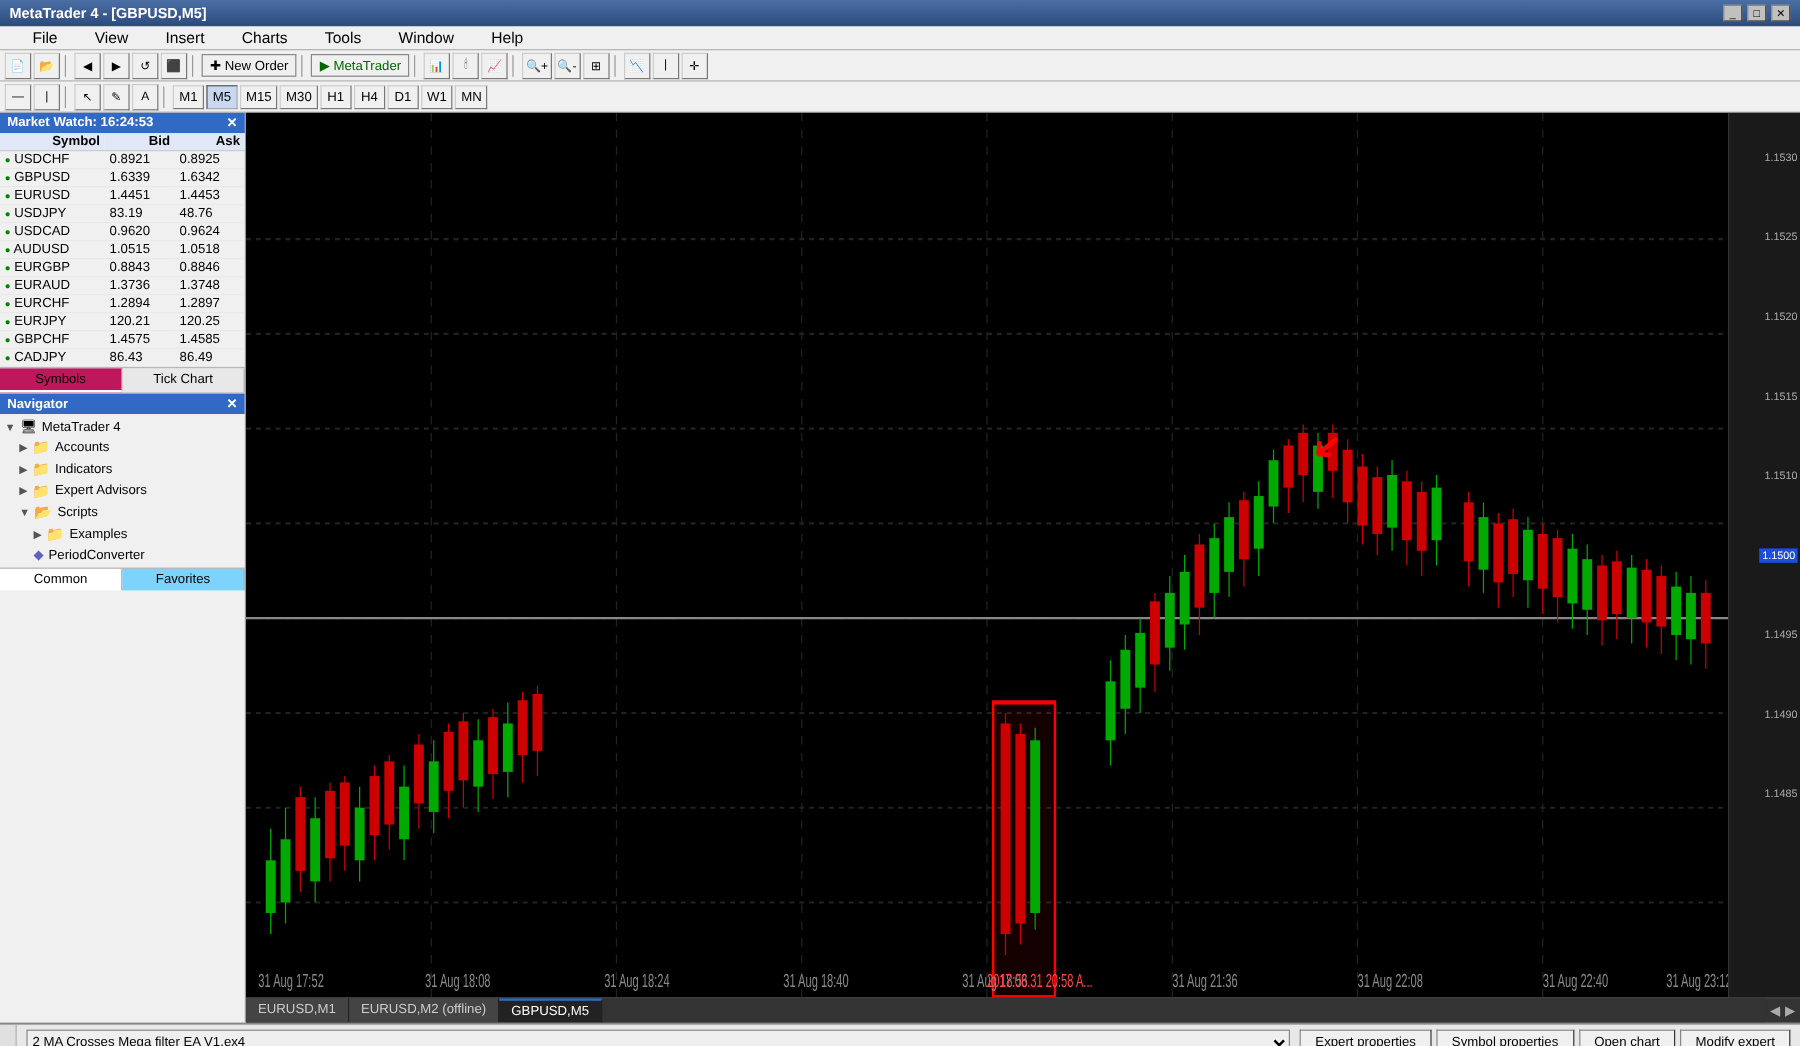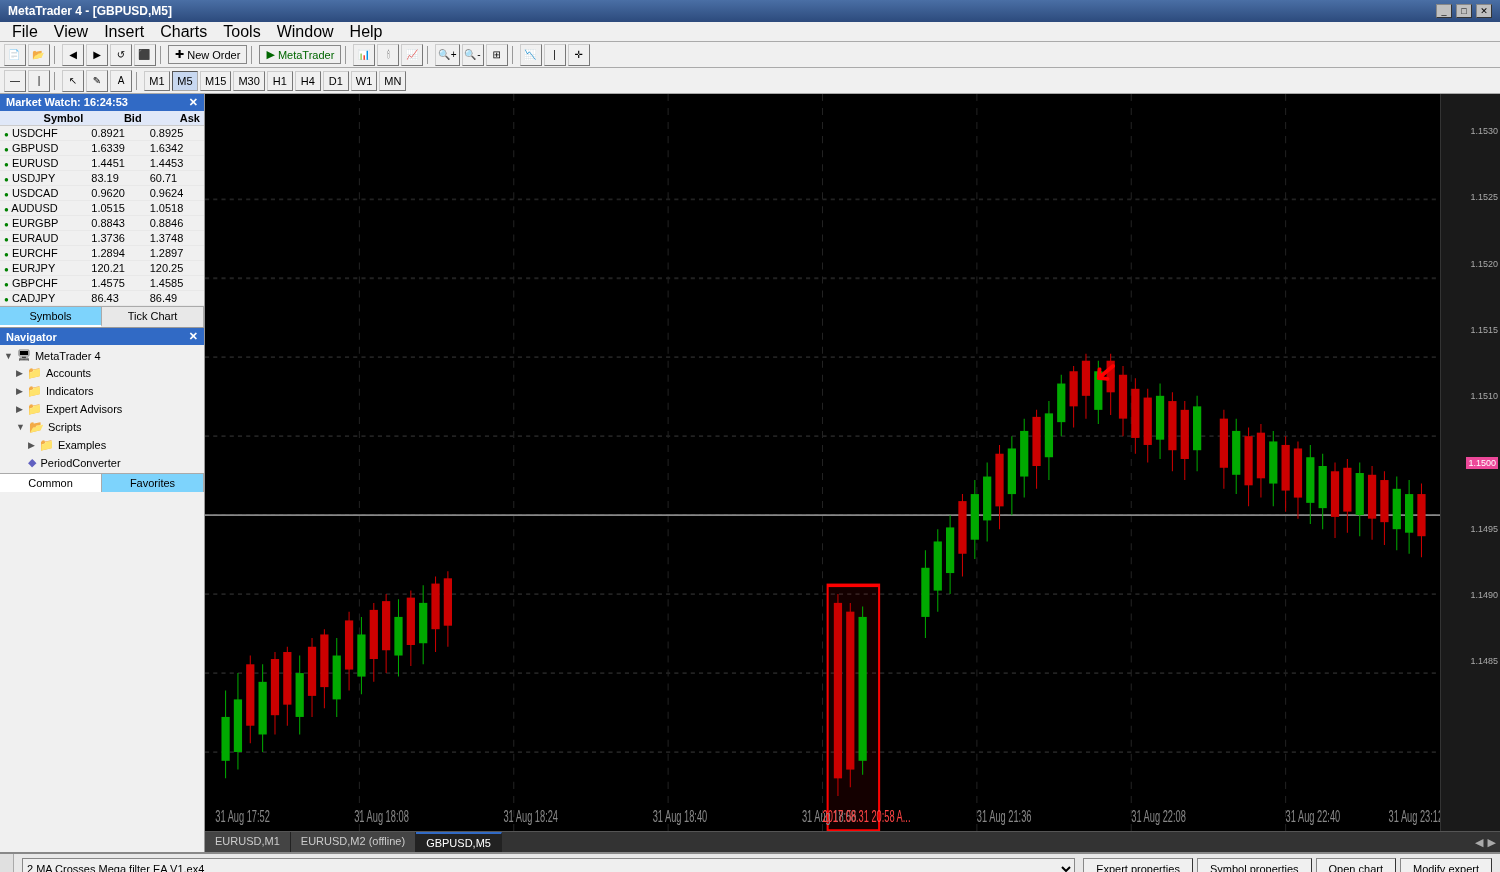--- a/index.html
+++ b/index.html
@@ -6,21 +6,21 @@
     body { font-family: 'Segoe UI', Tahoma, Arial, sans-serif; font-size: 11px; background: #c0c0c0; width: 1500px; height: 872px; overflow: hidden; user-select: none; }
 
     
     #title-bar { background: linear-gradient(to bottom, #4a6fa5, #2c4a7c); color: white; height: 22px; display: flex; align-items: center; padding: 0 8px; justify-content: space-between; }
     #title-bar .title { font-size: 12px; font-weight: bold; }
     #title-bar .controls { display: flex; gap: 4px; }
     #title-bar .ctrl-btn { width: 16px; height: 14px; background: #c0c0c0; border: 1px outset #888; font-size: 9px; display: flex; align-items: center; justify-content: center; cursor: pointer; color: #000; }
 
     
     #menu-bar { background: #f0f0f0; height: 20px; display: flex; align-items: center; padding: 0 4px; border-bottom: 1px solid #aaa; }
-    .menu-item { padding: 2px 8px; font-size: 16px; cursor: pointer; }
+    .menu-item { padding: 2px 8px; font-size: 13px; cursor: pointer; margin-left: 15px; }
 
     
     #toolbar1 { background: #f0f0f0; height: 26px; display: flex; align-items: center; padding: 0 4px; border-bottom: 1px solid #aaa; gap: 2px; }
     .tb-btn { height: 22px; min-width: 22px; background: #f0f0f0; border: 1px outset #ccc; display: flex; align-items: center; justify-content: center; cursor: pointer; font-size: 10px; padding: 0 2px; }
     .tb-sep { width: 4px; border-left: 1px solid #999; height: 18px; margin: 0 2px; }
     .tb-btn-new-order { background: #f0f0f0; border: 1px solid #888; padding: 2px 6px; display: flex; align-items: center; gap: 3px; cursor: pointer; font-size: 11px; }
     .tb-btn-autotrading { background: #f0f0f0; border: 1px solid #888; padding: 2px 6px; display: flex; align-items: center; gap: 3px; cursor: pointer; font-size: 11px; color: #006600; }
 
     
     #toolbar2 { background: #f0f0f0; height: 26px; display: flex; align-items: center; padding: 0 4px; border-bottom: 1px solid #aaa; gap: 2px; }
@@ -34,21 +34,21 @@
     #left-panel { width: 205px; background: #f0f0f0; border-right: 1px solid #999; display: flex; flex-direction: column; }
 
     
     #market-watch { flex: 0 0 auto; border-bottom: 1px solid #999; }
     #market-watch-header { background: #316ac5; color: white; padding: 2px 6px; font-size: 11px; font-weight: bold; display: flex; justify-content: space-between; }
     .mw-table { width: 100%; border-collapse: collapse; font-size: 11px; }
     .mw-table th { background: #e0e8f8; padding: 1px 4px; text-align: right; border-bottom: 1px solid #ccc; }
     .mw-table td { padding: 1px 4px; border-bottom: 1px solid #e8e8e8; }
     #mw-tabs { display: flex; border-top: 1px solid #aaa; }
     .mw-tab { flex: 1; text-align: center; padding: 3px; background: #e8e8e8; border-right: 1px solid #aaa; cursor: pointer; font-size: 11px; }
-    .mw-tab.active { background: #7dd3fc; border-bottom: 2px solid white; }
+    .mw-tab.active { background: #be185d; border-bottom: 2px solid white; }
 
     
     #navigator { flex: 1; overflow: auto; }
     #navigator-header { background: #316ac5; color: white; padding: 2px 6px; font-size: 11px; font-weight: bold; display: flex; justify-content: space-between; align-items: center; }
     .nav-tree { padding: 2px 0; }
     .nav-item { padding: 2px 4px; cursor: pointer; display: flex; align-items: center; gap: 4px; font-size: 11px; }
     .nav-item.indent1 { padding-left: 16px; }
     .nav-item.indent2 { padding-left: 28px; }
     .nav-arrow { font-size: 9px; color: #555; }
     .nav-icon-folder { color: #f0c040; font-size: 12px; }
@@ -183,21 +183,21 @@
     <td>1.6342</td>
   </tr>
             <tr>
     <td><span style="color:green;font-size:8px;">●</span> EURUSD</td>
     <td>1.4451</td>
     <td>1.4453</td>
   </tr>
             <tr>
     <td><span style="color:green;font-size:8px;">●</span> USDJPY</td>
     <td>83.19</td>
-    <td>60.71</td>
+    <td>48.76</td>
   </tr>
             <tr>
     <td><span style="color:green;font-size:8px;">●</span> USDCAD</td>
     <td>0.9620</td>
     <td>0.9624</td>
   </tr>
             <tr>
     <td><span style="color:green;font-size:8px;">●</span> AUDUSD</td>
     <td>1.0515</td>
     <td>1.0518</td>
@@ -513,21 +513,21 @@
         <text x="1050" y="415" fill="#888" font-size="9" font-family="Arial">31 Aug 22:40</text>
         <text x="1150" y="415" fill="#888" font-size="9" font-family="Arial">31 Aug 23:12</text>
       </svg>
 
       <div id="price-axis" style="position:absolute;right:0;top:0;width:60px;height:100%;background:#1a1a1a;border-left:1px solid #333;">
         <div class="price-label" style="top:5%;">1.1530</div>
         <div class="price-label" style="top:14%;">1.1525</div>
         <div class="price-label" style="top:23%;">1.1520</div>
         <div class="price-label" style="top:32%;">1.1515</div>
         <div class="price-label" style="top:41%;">1.1510</div>
-        <div class="price-label" style="top:50%;background:#ec4899;color:white;padding:1px 2px;">1.1500</div>
+        <div class="price-label" style="top:50%;background:#1d4ed8;color:white;padding:1px 2px;">1.1500</div>
         <div class="price-label" style="top:59%;">1.1495</div>
         <div class="price-label" style="top:68%;">1.1490</div>
         <div class="price-label" style="top:77%;">1.1485</div>
       </div>
 
 
       <div style="position:absolute;right:380px;top:260px;z-index:10;color:red;font-size:32px;transform:rotate(140deg);">➜</div>
 
     </div>
 

